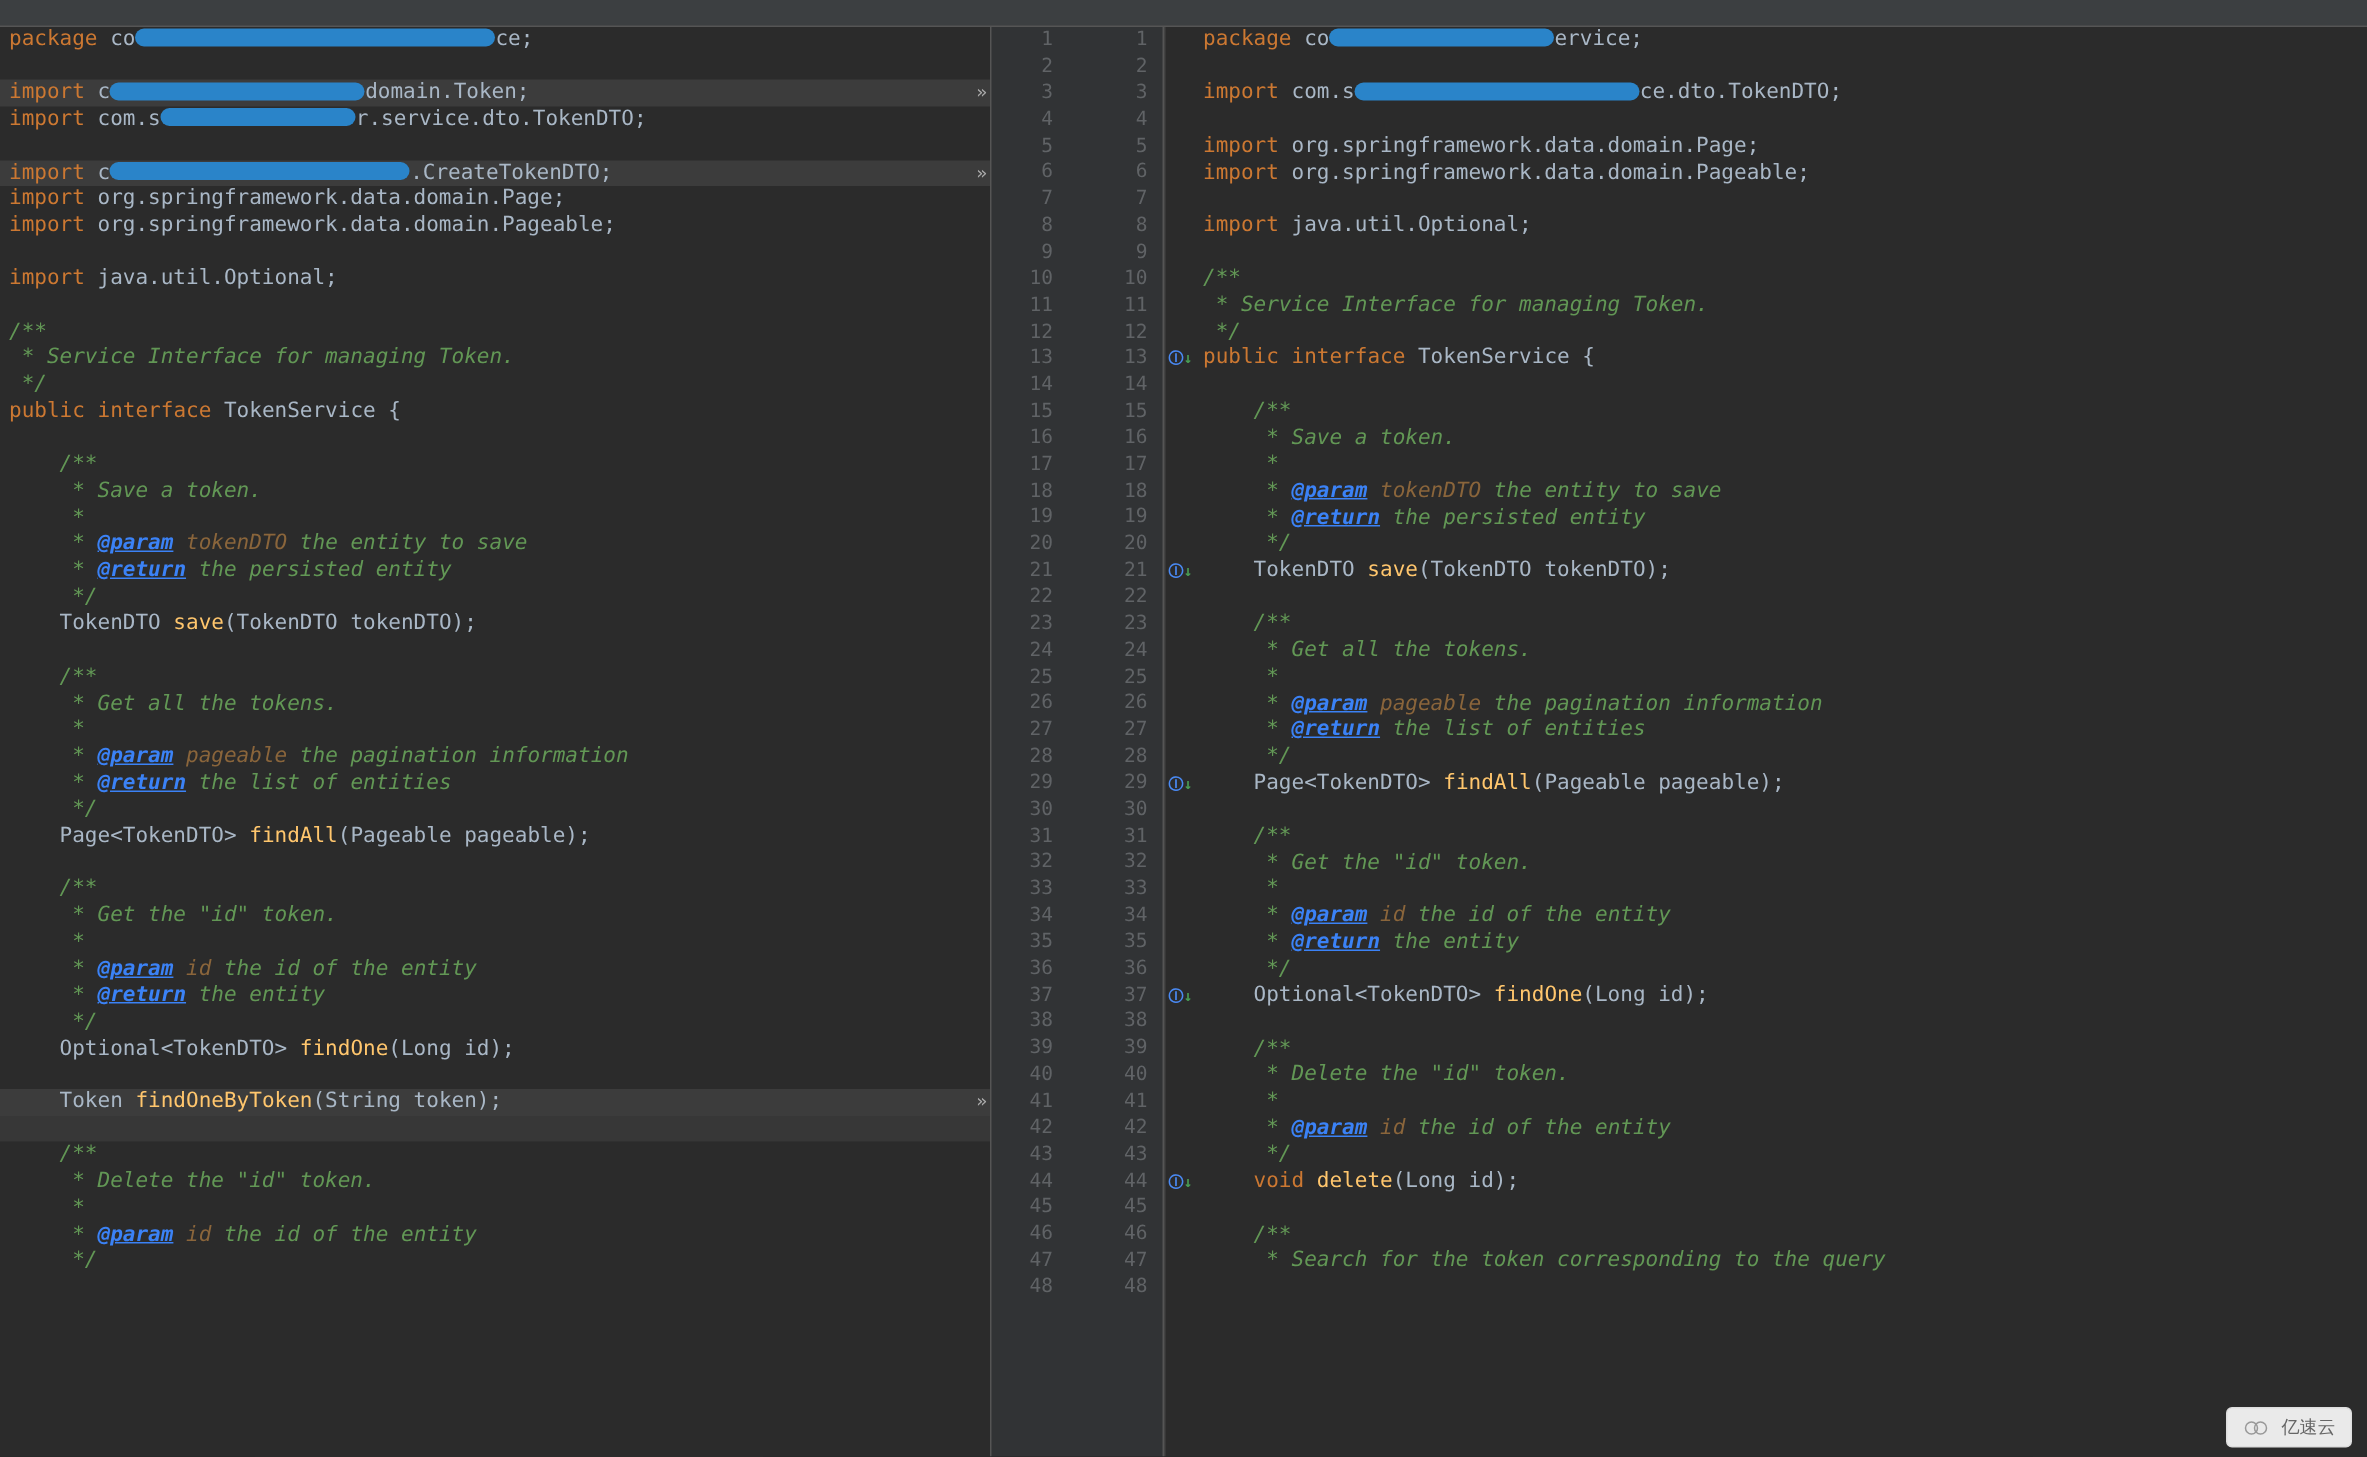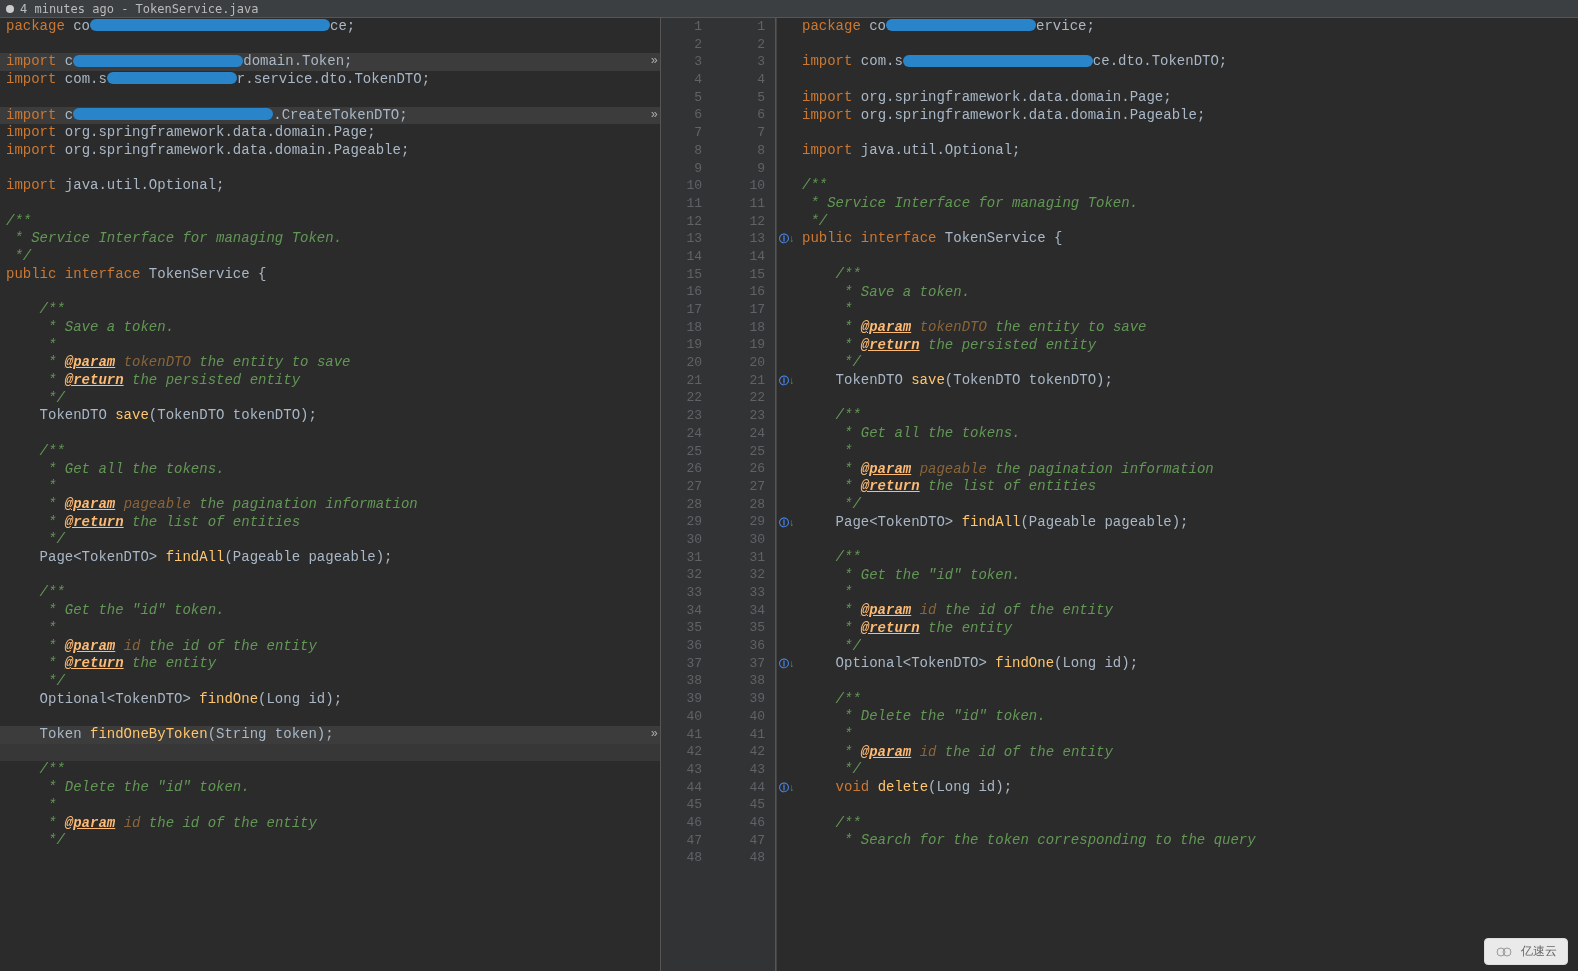--- a/index.html
+++ b/index.html
@@ -26,21 +26,20 @@
   .header-center { flex: 1; text-align: center; }
   .header-right { flex: 1; }
   .dirty-dot {
     width: 8px; height: 8px; border-radius: 50%;
     background: #ccc; display: inline-block;
   }
   .diff-container {
     display: flex;
     height: calc(100% - 18px);
     width: 100%;
-    font-family: Liberation Mono, monospace;
   }
   .pane {
     overflow: hidden;
     position: relative;
   }
   .pane-left { width: 660px; background: #2b2b2b; }
   .gutter {
     width: 52px;
     background: #313335;
     color: #606366;
@@ -56,21 +55,21 @@
   .code {
     white-space: pre;
     padding-left: 6px;
     line-height: 17.7px;
     font-size: 14px;
     position: relative;
   }
 
   .kw { color: #cc7832; }
   .doc { color: #629755; font-style: italic; }
-  .doc-tag { color: #fdba74; font-style: italic; font-weight: bold; text-decoration: underline;}
+  .doc-tag { color: #3b82f6; font-style: italic; font-weight: bold; text-decoration: underline;}
   .doc-param { color: #8a653b; font-style: italic; }
   .fn { color: #ffc66d; }
   .type { color: #a9b7c6; }
 
   .redact {
     display: inline-block;
     background: #2a84c9;
     border-radius: 6px;
     color: transparent;
     height: 12px;
@@ -126,24 +125,20 @@
     position: absolute;
     right: 2px;
     color: #aaa;
     font-size: 12px;
   }
 </style>
 </head>
 <body>
 
 <div class="header">
-  <div class="header-left">
-    <span class="dirty-dot"></span>
-    <span><span>4 minutes ago</span> - <span>TokenService.java</span></span>
-  </div>
   <div class="header-right"></div>
 </div>
 
 <div class="diff-container">
   <div class="pane pane-left">
     <div class="code" id="code-left" style="position: relative; height: 831.9px;"><div style="position:absolute;left:6px;top:0px;white-space:pre"><span class="kw">package</span> co<span class="redact" style="width:240px">x</span>ce;</div><div style="position:absolute;left:6px;top:17.7px;white-space:pre">&nbsp;</div><div class="hl-del " style="top:35.4px"></div><div style="position:absolute;left:6px;top:35.4px;white-space:pre"><span class="kw">import</span> c<span class="redact" style="width:170px">x</span>domain.Token;</div><div class="chev-cell" style="top:35.4px">»</div><div style="position:absolute;left:6px;top:53.099999999999994px;white-space:pre"><span class="kw">import</span> com.s<span class="redact" style="width:130px">x</span>r.service.dto.TokenDTO;</div><div style="position:absolute;left:6px;top:70.8px;white-space:pre">&nbsp;</div><div class="hl-del " style="top:88.5px"></div><div style="position:absolute;left:6px;top:88.5px;white-space:pre"><span class="kw">import</span> c<span class="redact" style="width:200px">x</span>.CreateTokenDTO;</div><div class="chev-cell" style="top:88.5px">»</div><div style="position:absolute;left:6px;top:106.19999999999999px;white-space:pre"><span class="kw">import</span> org.springframework.data.domain.Page;</div><div style="position:absolute;left:6px;top:123.89999999999999px;white-space:pre"><span class="kw">import</span> org.springframework.data.domain.Pageable;</div><div style="position:absolute;left:6px;top:141.6px;white-space:pre">&nbsp;</div><div style="position:absolute;left:6px;top:159.29999999999998px;white-space:pre"><span class="kw">import</span> java.util.Optional;</div><div style="position:absolute;left:6px;top:177px;white-space:pre">&nbsp;</div><div style="position:absolute;left:6px;top:194.7px;white-space:pre"><span class="doc">/**</span></div><div style="position:absolute;left:6px;top:212.39999999999998px;white-space:pre"><span class="doc"> * Service Interface for managing Token.</span></div><div style="position:absolute;left:6px;top:230.1px;white-space:pre"><span class="doc"> */</span></div><div style="position:absolute;left:6px;top:247.79999999999998px;white-space:pre"><span class="kw">public</span> <span class="kw">interface</span> <span class="type">TokenService</span> {</div><div style="position:absolute;left:6px;top:265.5px;white-space:pre">&nbsp;</div><div style="position:absolute;left:6px;top:283.2px;white-space:pre"><span class="doc">    /**</span></div><div style="position:absolute;left:6px;top:300.9px;white-space:pre"><span class="doc">     * Save a token.</span></div><div style="position:absolute;left:6px;top:318.59999999999997px;white-space:pre"><span class="doc">     *</span></div><div style="position:absolute;left:6px;top:336.3px;white-space:pre"><span class="doc">     * </span><span class="doc-tag">@param</span><span class="doc"> </span><span class="doc-param">tokenDTO</span><span class="doc"> the entity to save</span></div><div style="position:absolute;left:6px;top:354px;white-space:pre"><span class="doc">     * </span><span class="doc-tag">@return</span><span class="doc"> the persisted entity</span></div><div style="position:absolute;left:6px;top:371.7px;white-space:pre"><span class="doc">     */</span></div><div style="position:absolute;left:6px;top:389.4px;white-space:pre">    TokenDTO <span class="fn">save</span>(TokenDTO tokenDTO);</div><div style="position:absolute;left:6px;top:407.09999999999997px;white-space:pre">&nbsp;</div><div style="position:absolute;left:6px;top:424.79999999999995px;white-space:pre"><span class="doc">    /**</span></div><div style="position:absolute;left:6px;top:442.5px;white-space:pre"><span class="doc">     * Get all the tokens.</span></div><div style="position:absolute;left:6px;top:460.2px;white-space:pre"><span class="doc">     *</span></div><div style="position:absolute;left:6px;top:477.9px;white-space:pre"><span class="doc">     * </span><span class="doc-tag">@param</span><span class="doc"> </span><span class="doc-param">pageable</span><span class="doc"> the pagination information</span></div><div style="position:absolute;left:6px;top:495.59999999999997px;white-space:pre"><span class="doc">     * </span><span class="doc-tag">@return</span><span class="doc"> the list of entities</span></div><div style="position:absolute;left:6px;top:513.3px;white-space:pre"><span class="doc">     */</span></div><div style="position:absolute;left:6px;top:531px;white-space:pre">    Page&lt;TokenDTO&gt; <span class="fn">findAll</span>(Pageable pageable);</div><div style="position:absolute;left:6px;top:548.6999999999999px;white-space:pre">&nbsp;</div><div style="position:absolute;left:6px;top:566.4px;white-space:pre"><span class="doc">    /**</span></div><div style="position:absolute;left:6px;top:584.1px;white-space:pre"><span class="doc">     * Get the "id" token.</span></div><div style="position:absolute;left:6px;top:601.8px;white-space:pre"><span class="doc">     *</span></div><div style="position:absolute;left:6px;top:619.5px;white-space:pre"><span class="doc">     * </span><span class="doc-tag">@param</span><span class="doc"> </span><span class="doc-param">id</span><span class="doc"> the id of the entity</span></div><div style="position:absolute;left:6px;top:637.1999999999999px;white-space:pre"><span class="doc">     * </span><span class="doc-tag">@return</span><span class="doc"> the entity</span></div><div style="position:absolute;left:6px;top:654.9px;white-space:pre"><span class="doc">     */</span></div><div style="position:absolute;left:6px;top:672.6px;white-space:pre">    Optional&lt;TokenDTO&gt; <span class="fn">findOne</span>(Long id);</div><div style="position:absolute;left:6px;top:690.3px;white-space:pre">&nbsp;</div><div class="hl-del " style="top:708px"></div><div style="position:absolute;left:6px;top:708px;white-space:pre">    Token <span class="fn">findOneByToken</span>(String token);</div><div class="chev-cell" style="top:708px">»</div><div class="hl-del hl-del2" style="top:725.6999999999999px"></div><div style="position:absolute;left:6px;top:725.6999999999999px;white-space:pre">&nbsp;</div><div style="position:absolute;left:6px;top:743.4px;white-space:pre"><span class="doc">    /**</span></div><div style="position:absolute;left:6px;top:761.1px;white-space:pre"><span class="doc">     * Delete the "id" token.</span></div><div style="position:absolute;left:6px;top:778.8px;white-space:pre"><span class="doc">     *</span></div><div style="position:absolute;left:6px;top:796.5px;white-space:pre"><span class="doc">     * </span><span class="doc-tag">@param</span><span class="doc"> </span><span class="doc-param">id</span><span class="doc"> the id of the entity</span></div><div style="position:absolute;left:6px;top:814.1999999999999px;white-space:pre"><span class="doc">     */</span></div></div>
   </div>
   <div class="gutter gutter-left" id="gut-left">
       <div style="height:17.7px">1</div>
       <div style="height:17.7px">2</div>

